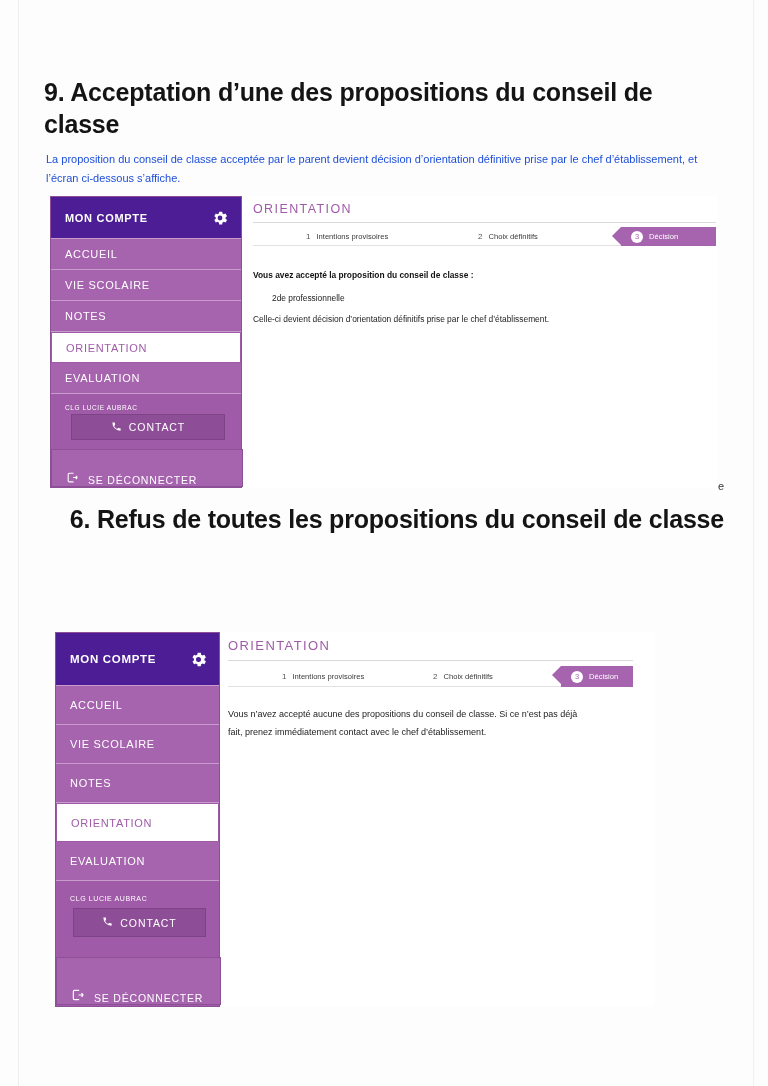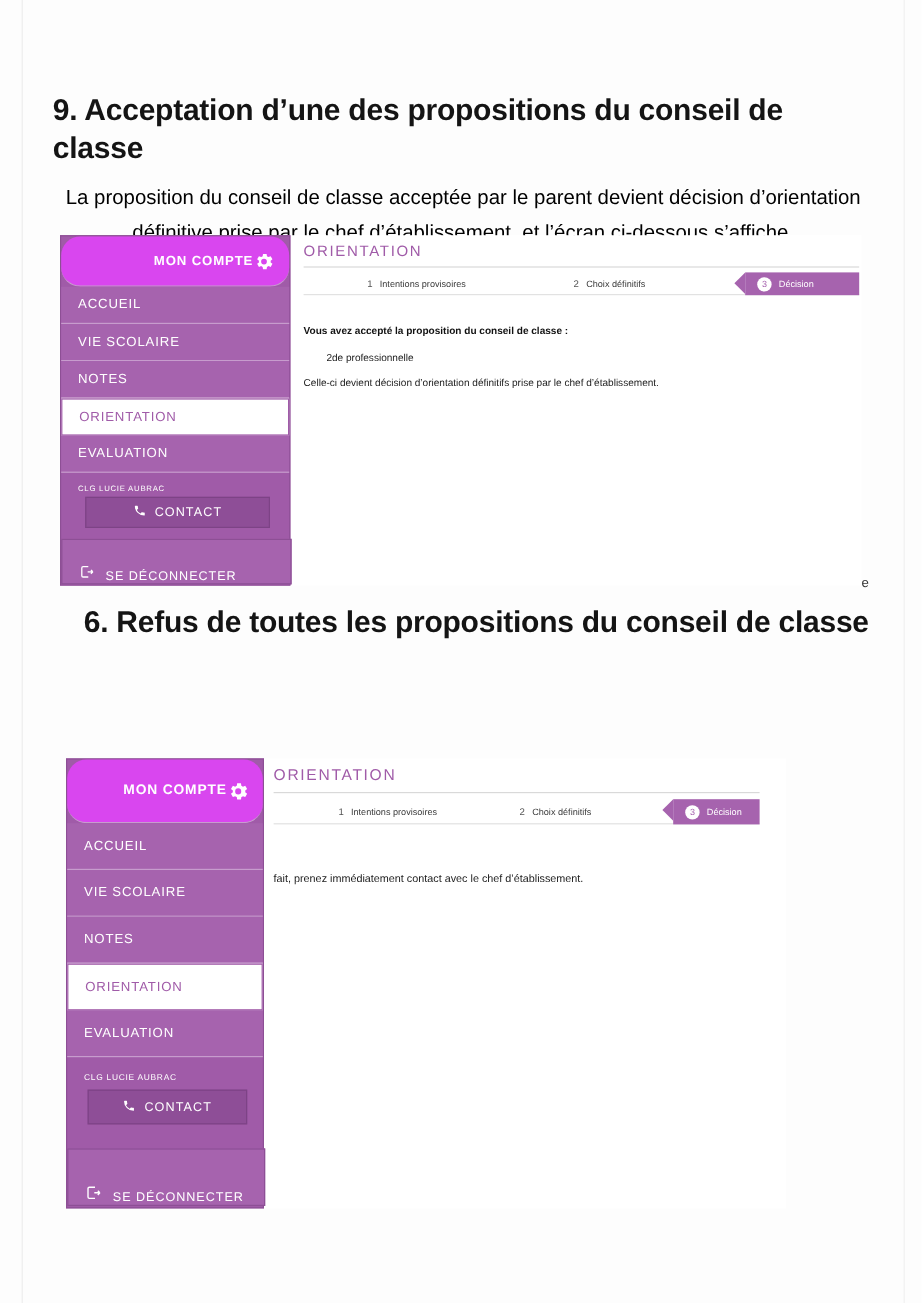--- a/index.html
+++ b/index.html
@@ -39,24 +39,23 @@
     margin: 0;
     font-size: 25px;
     font-weight: bold;
     letter-spacing: -0.2px;
     line-height: 1.28;
     color: #141414;
   }
   p.body-text {
     position: absolute;
     margin: 0;
-    font-size: 17px;
+    font-size: 11px;
     line-height: 1.72;
-    color: #000000;
-    text-align: center;
+    color: #1d4ed8;
   }
 
   
   .app {
     position: absolute;
     background: #ffffff;
   }
   .sidebar {
     position: absolute;
     left: 0; top: 0;
@@ -71,25 +70,24 @@
     border-bottom: 1px solid #c79ccd;
     color: #ffffff;
     display: flex;
     align-items: center;
     padding-left: 14px;
     font-size: 11px;
     letter-spacing: 0.7px;
     background: #a663ae;
   }
   .side-item.head {
-    background: #d946ef;
+    background: #4c1d95;
     font-weight: bold;
-    justify-content: flex-end;
+    justify-content: space-between;
     padding-right: 12px;
-    border-radius: 16px;
   }
   .side-item.active {
     background: #ffffff;
     color: #a05ba8;
     border: 1px solid #a05ba8;
     font-weight: normal;
   }
   .gear {
     width: 18px; height: 18px;
     display: block;
@@ -362,15 +360,16 @@
       <div class="step" style="left:205px; height:21px;">
         <span class="num">2</span>
         <span>Choix définitifs</span>
       </div>
       <div class="step current" style="left:343px; height:21px;">
         <span class="num">3</span>
         <span>Décision</span>
       </div>
     </div>
 
+    <div class="msg" style="left:173px; top:76px; width:410px; font-size:9px;">Vous n’avez accepté aucune des propositions du conseil de classe. Si ce n’est pas déjà</div>
     <div class="msg" style="left:173px; top:94px; width:410px; font-size:9px;">fait, prenez immédiatement contact avec le chef d’établissement.</div>
   </div>
 </div>
 
 </body></html>

